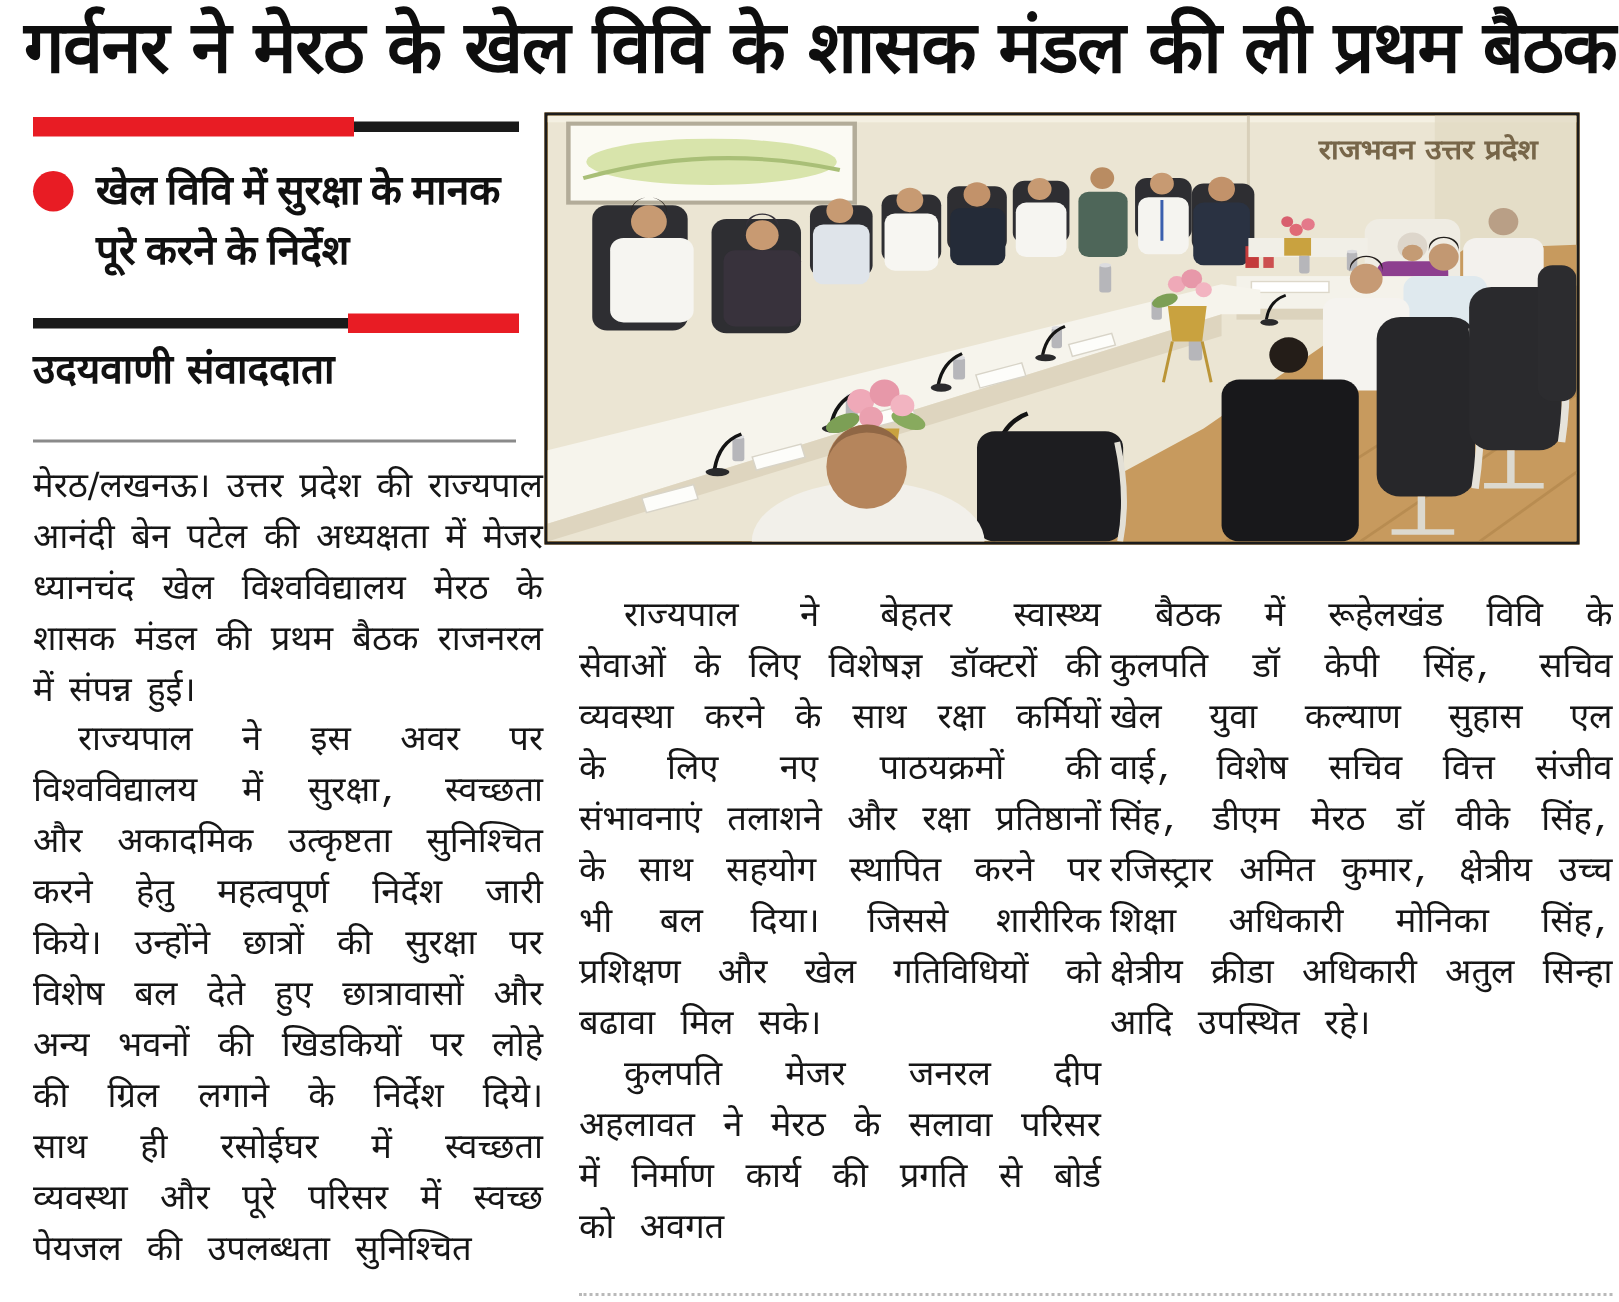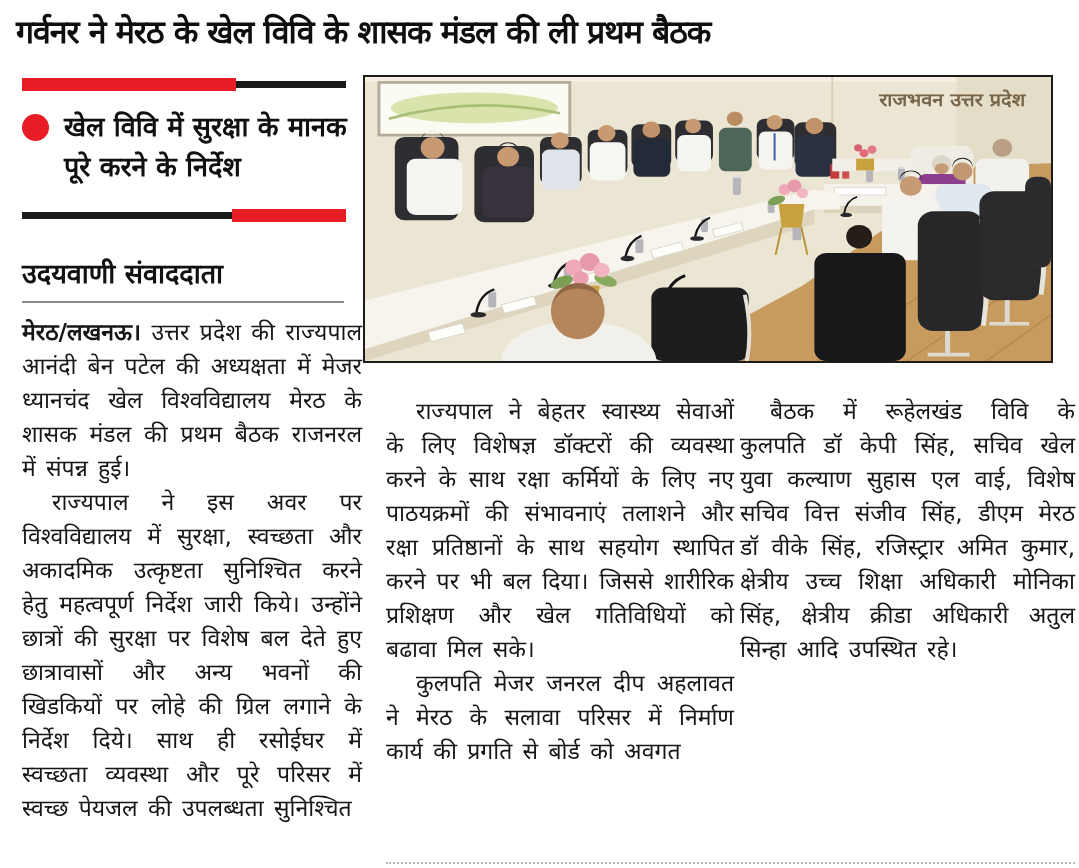--- a/index.html
+++ b/index.html
@@ -3,54 +3,54 @@
 <meta charset="utf-8">
 <style>
   * { margin:0; padding:0; box-sizing:border-box; }
   html,body { background:#ffffff; }
   body { font-family:"DejaVu Sans", sans-serif; color:#141414; }
   .page { position:relative; width:1079px; height:868px; background:#fff; overflow:hidden; }
 
   
   .headline {
     position:absolute; top:0px; left:16px; width:1056px;
-    font-size:32px; line-height:64px; font-weight:800; letter-spacing:-1px;
+    font-size:48px; line-height:64px; font-weight:800; letter-spacing:-1px;
     color:#0e0e0e; white-space:nowrap;
   }
 
   
   .leftcol { position:absolute; left:22px; top:78px; width:342px; }
   .rule { display:flex; align-items:center; width:324px; }
   .rule .seg-red { background:#e81c24; height:13px; }
   .rule .seg-black { background:#1a1a1a; height:7px; }
   .rule-top .seg-red { width:214px; }
   .rule-top .seg-black { width:110px; }
   .rule-bottom { margin-top:22px; }
   .rule-bottom .seg-black { width:210px; }
   .rule-bottom .seg-red { width:114px; }
 
-  .bullets { margin-top:16px; }
+  .bullets { margin-top:16px;font-family:Liberation Serif, serif; }
   .bullet { display:flex; gap:15px; margin-bottom:22px; }
   .dot { flex:0 0 auto; width:27px; height:27px; border-radius:50%; background:#e81c24; margin-top:7px; }
   .bullet-text { font-size:27px; line-height:40px; font-weight:700; color:#101010; }
 
   .byline {
-    margin-top:32px; width:322px;
+    margin-top:4px; width:322px;
     font-size:27px; font-weight:700; color:#111;
-    padding-bottom:10px; border-bottom:2px solid #8a8a8a;
+    padding-bottom:30px; border-bottom:2px solid #8a8a8a;
   }
 
   
   .copy { font-size:23px; line-height:34px; text-align:justify; word-spacing:3px; color:#161616; }
   .copy p { margin:0; }
-  .copy p.indent { text-indent:30px; }
+  .copy p.indent { text-indent:30px;font-family:Liberation Mono, monospace; }
   .col1 { margin-top:12px; width:340px; }
   .col2 { position:absolute; left:386px; top:394px; width:348px; }
   .col3 { position:absolute; left:740px; top:394px; width:335px; }
-  .dateline { font-weight:700; }
+  .dateline { font-weight:400; }
 
   
   .photo {
     position:absolute; left:363px; top:75px; width:690px; height:288px;
     border:2px solid #1c1c1c; background:#a16207;
   }
   .photo svg { display:block; width:100%; height:100%; }
 
   .bottom-rule { position:absolute; left:386px; top:862px; width:689px; border-top:2px dotted #b9b9b9; }
 </style>

